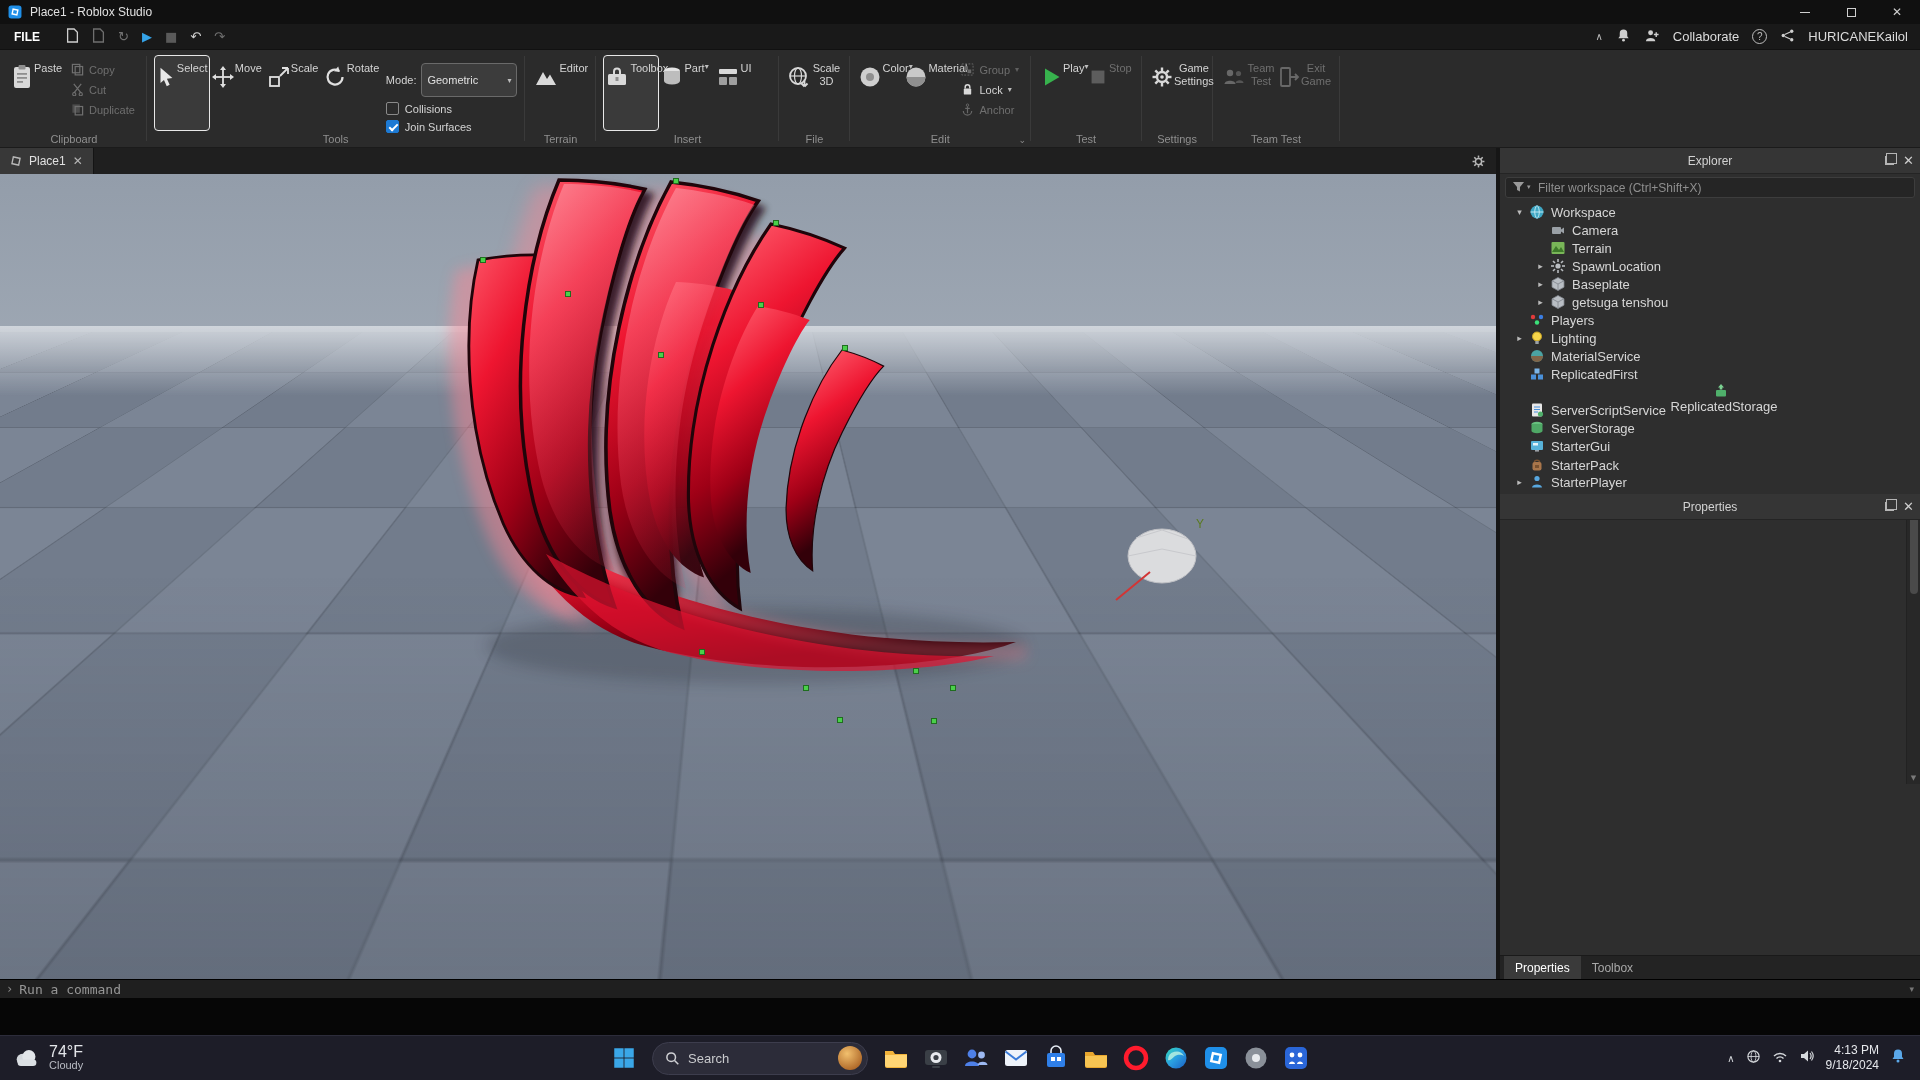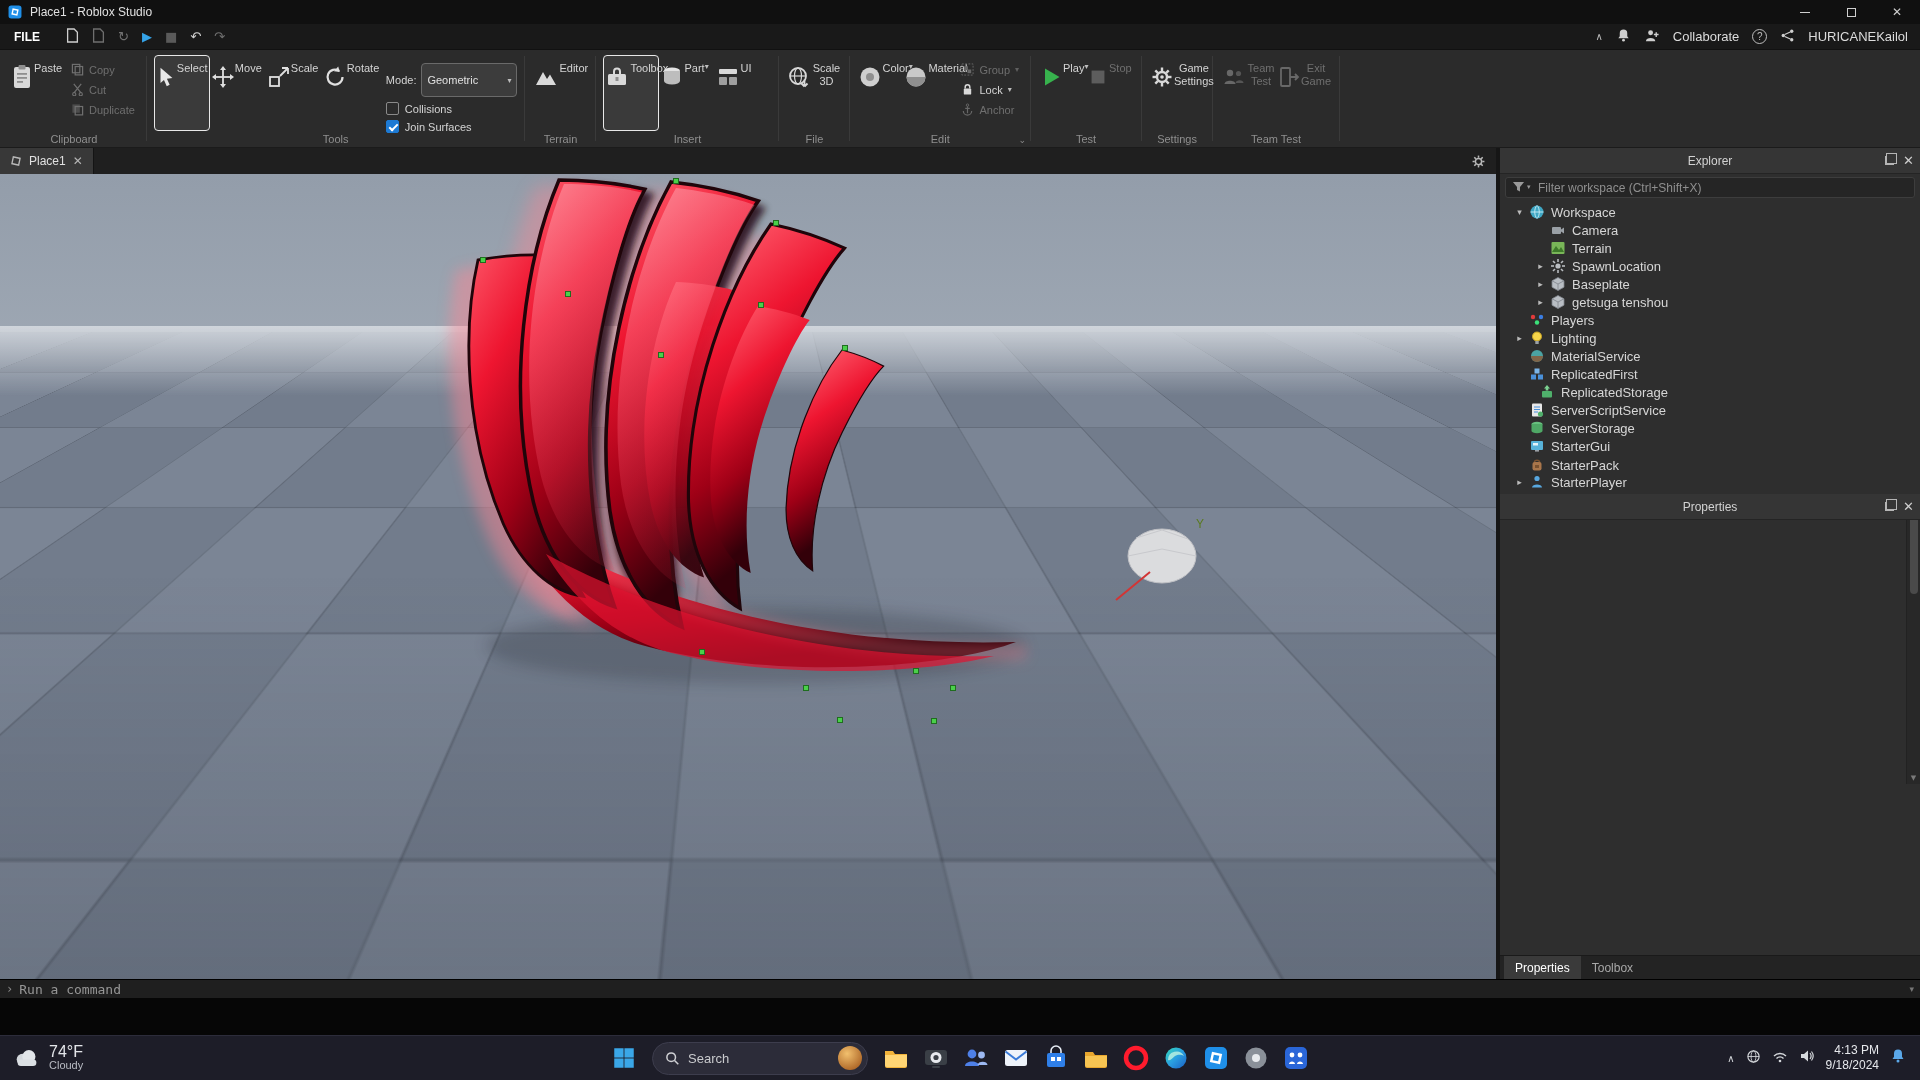--- a/index.html
+++ b/index.html
@@ -717,21 +717,21 @@
               <span class="tarrow"></span>
               <span class="ticon">
                 <svg viewBox="0 0 16 16">
                   <rect x="2" y="8.5" width="5" height="5" fill="#4a90d9"></rect>
                   <rect x="9" y="8.5" width="5" height="5" fill="#4a90d9"></rect>
                   <rect x="5.5" y="2.5" width="5" height="5" fill="#7ab4e8"></rect>
                 </svg>
               </span>
               <span>ReplicatedFirst</span>
             </div>
-            <div class="trow" style="padding-left: 20px;">
+            <div class="trow" style="padding-left: 28px; flex-direction: column;">
               <span class="tarrow"></span>
               <span class="ticon">
                 <svg viewBox="0 0 16 16">
                   <rect x="3" y="7" width="10" height="6.5" rx="1" fill="#4fb06b"></rect>
                   <path d="M8,1 L11,4.5 H9.3 V6.5 H6.7 V4.5 H5 Z" fill="#7bd191"></path>
                 </svg>
               </span>
               <span>ReplicatedStorage</span>
             </div>
             <div class="trow" style="padding-left: 10px;">

